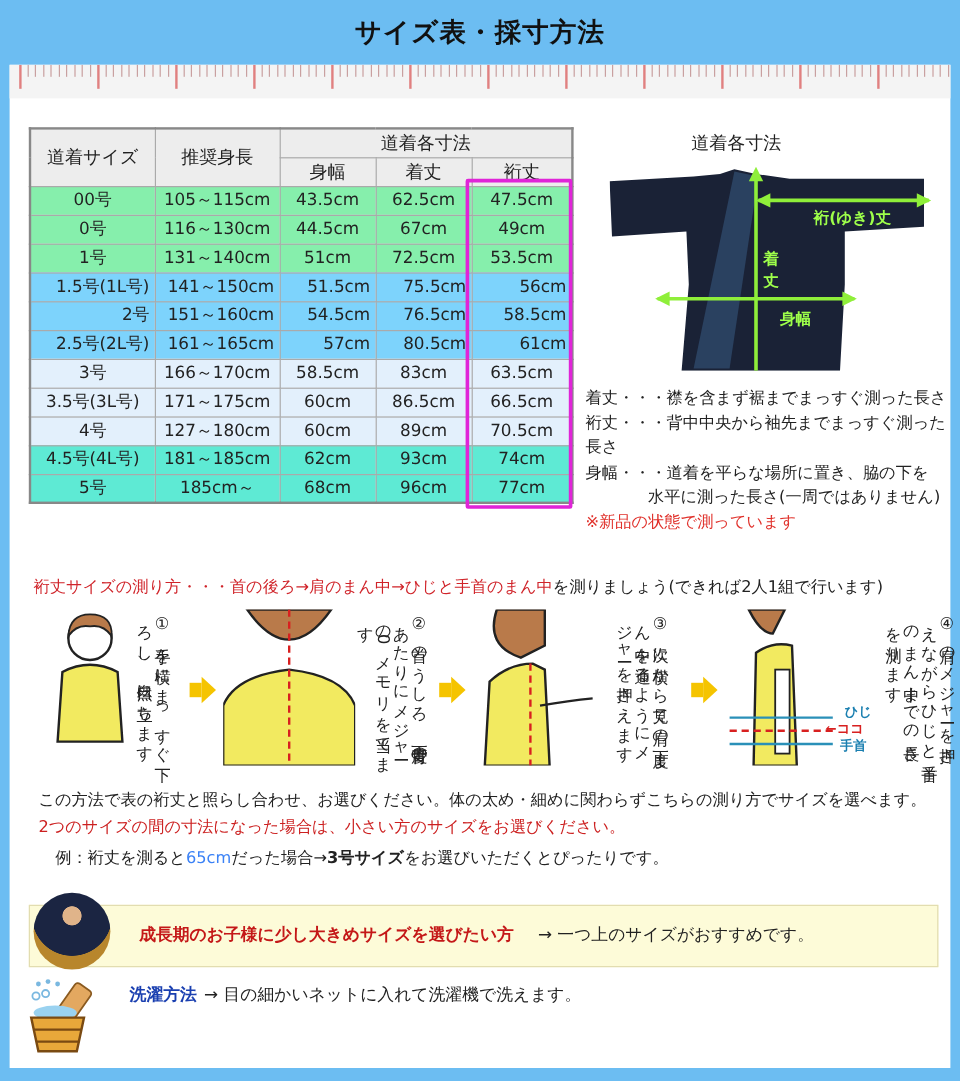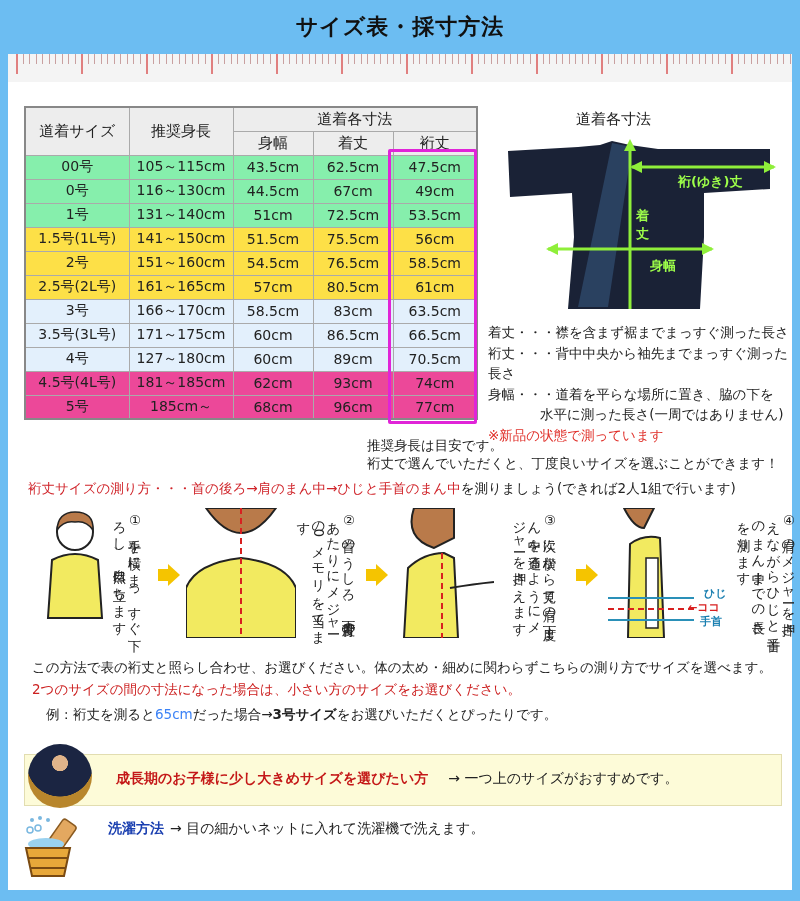--- a/index.html
+++ b/index.html
@@ -10,23 +10,23 @@
   .ruler { position: absolute; left: 0; top: 0; width: 784px; height: 28px; background: #f4f4f4; overflow: hidden; }
   .ruler .minor { position: absolute; top: 0; width: 1px; height: 10px; background: #c9a0a0; }
   .ruler .major { position: absolute; top: 0; width: 2px; height: 20px; background: #e08080; }
 
   table.size { position: absolute; left: 16px; top: 52px; border-collapse: collapse; font-size: 14px; color: #222; }
   table.size td, table.size th { border: 1px solid #aaa; height: 24px; text-align: center; font-weight: normal; padding: 0 4px; white-space: nowrap; }
   table.size { border: 2px solid #888; }
   table.size th { background: #ededed; font-size: 15px; }
   .c1 { width: 104px; } .c2 { width: 104px; } .c3 { width: 80px; } .c4 { width: 80px; } .c5 { width: 84px; }
   tr.g-yellow td { background: #86efac; }
-  tr.g-pink td { background: #fde047; }
+  tr.g-pink td { background: #7dd3fc; text-align: right; }
   tr.g-blue td { background: #e3f0fc; }
-  tr.g-purple td { background: #ec4899; }
+  tr.g-purple td { background: #5eead4; }
   .hl-box { position: absolute; left: 380px; top: 95px; width: 89px; height: 275px; border: 3px solid #e024d8; border-radius: 2px; pointer-events: none; }
 
   .gi-title { position: absolute; left: 568px; top: 56px; font-size: 15px; color: #222; }
   .gi { position: absolute; left: 500px; top: 83px; width: 270px; height: 172px; }
   .gi-label { position: absolute; color: #9eff4a; font-size: 13px; font-weight: bold; }
 
   .defs { position: absolute; left: 480px; top: 268px; font-size: 13.5px; line-height: 20.5px; color: #222; }
   .defs .red { color: #e0302a; }
   .defs .indent { padding-left: 52px; }
 
@@ -308,24 +308,20 @@
   </div>
 
   <div class="defs">
     <div>着丈・・・襟を含まず裾までまっすぐ測った長さ</div>
     <div>裄丈・・・背中中央から袖先までまっすぐ測った長さ</div>
     <div>身幅・・・道着を平らな場所に置き、脇の下を</div>
     <div class="indent">水平に測った長さ(一周ではありません)</div>
     <div class="red">※新品の状態で測っています</div>
   </div>
 
-  <div class="note-right">
-    <div>推奨身長は目安です。</div>
-    <div>裄丈で選んでいただくと、丁度良いサイズを選ぶことができます！</div>
-  </div>
 
   <div class="method">
     <span class="red">裄丈サイズの測り方・・・首の後ろ→肩のまん中→ひじと手首のまん中</span><span>を測りましょう(できれば2人1組で行います)</span>
   </div>
 
   <div class="steps">
     <svg class="step-img" style="left:20px;" width="70" height="130" viewBox="0 0 70 130">
       <circle cx="35" cy="24" r="18" fill="#fff" stroke="#222" stroke-width="2"></circle>
       <path d="M17 22 Q18 4 35 4 Q54 4 53 22 Q46 12 35 14 Q24 12 17 22Z" fill="#b97a4a" stroke="#222" stroke-width="1.5"></path>
       <path d="M12 52 Q35 40 58 52 L62 110 L8 110 Z" fill="#f2ea60" stroke="#222" stroke-width="2"></path>

